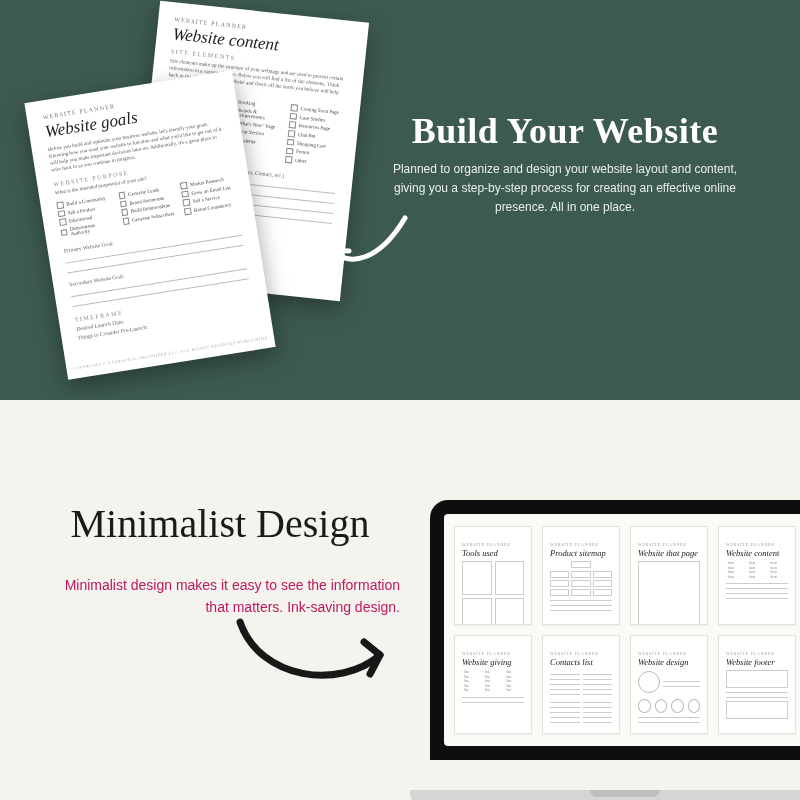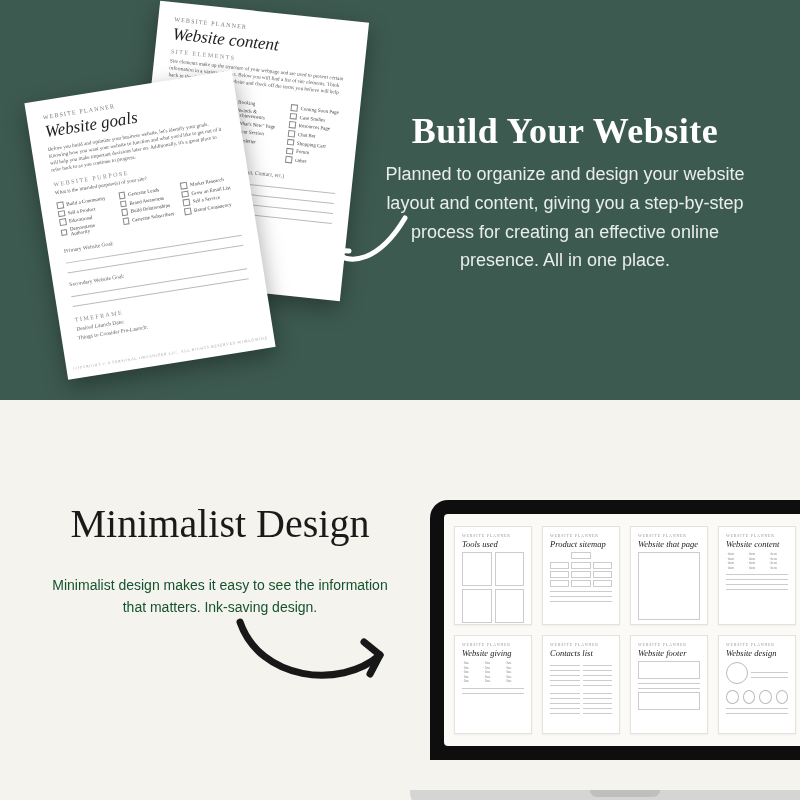--- a/index.html
+++ b/index.html
@@ -4,26 +4,26 @@
 <style>
   * { margin: 0; padding: 0; box-sizing: border-box; }
   html, body { width: 800px; height: 800px; overflow: hidden; font-family: Georgia, 'Times New Roman', serif; }
   .stage { width: 800px; height: 800px; position: relative; background: #f5f3ee; }
   .top { position: absolute; top: 0; left: 0; width: 800px; height: 400px; background: #3d5a50; }
   .bottom { position: absolute; top: 400px; left: 0; width: 800px; height: 400px; background: #f5f3ee; }
 
   
   .top-text { position: absolute; right: 50px; top: 110px; width: 370px; text-align: center; color: #fff; }
   .top-text h2 { font-size: 36px; font-weight: 700; letter-spacing: .5px; margin-bottom: 8px; }
-  .top-text p  { font-family: -apple-system, Helvetica, Arial, sans-serif; font-size: 18px; line-height: 1.6; color: #e9eeec; }
+  .top-text p  { font-family: -apple-system, Helvetica, Arial, sans-serif; font-size: 12px; line-height: 1.6; color: #e9eeec; }
 
   
   .bottom-text { position: absolute; left: 40px; top: 100px; width: 360px; text-align: center; color: #1a1a1a; }
   .bottom-text h2 { font-size: 40px; font-weight: 400; margin-bottom: 28px; }
-  .bottom-text p  { font-family: -apple-system, Helvetica, Arial, sans-serif; font-size: 14px; line-height: 1.55; color: #14532d; }
+  .bottom-text p  { font-family: -apple-system, Helvetica, Arial, sans-serif; font-size: 14px; line-height: 1.55; color: #be185d; text-align: right; }
 
   
   .arrow-top { position: absolute; left: 320px; top: 210px; width: 90px; height: 70px; }
   .arrow-bottom { position: absolute; left: 230px; top: 210px; width: 170px; height: 90px; }
 
   
   .sheets { position: absolute; left: 25px; top: 5px; width: 330px; height: 390px; }
   .sheet { position: absolute; width: 210px; height: 280px; background: #fff; box-shadow: 0 8px 22px rgba(0,0,0,.35); padding: 14px 16px; font-family: Georgia, serif; color: #222; }
   .sheet .eyebrow { font-size: 6px; letter-spacing: 1.2px; color: #777; text-transform: uppercase; }
   .sheet h3 { font-style: italic; font-size: 17px; font-weight: 400; margin: 2px 0 4px; }
@@ -40,21 +40,21 @@
   .sheet-back  { left: 120px; top: 6px;  transform: rotate(6deg); }
   .sheet-front { left: 20px;  top: 80px; transform: rotate(-9deg); }
 
   
   .laptop { position: absolute; right: -40px; bottom: -10px; width: 430px; height: 310px; }
   .screen-frame { position:absolute; left:20px; top:0; width:390px; height:260px; background:#0e0e0e; border-radius:18px 18px 0 0; padding:14px; }
   .screen { width:100%; height:100%; background:#fbfaf7; border-radius:4px; padding:12px 10px; display:grid; grid-template-columns:repeat(4,1fr); grid-template-rows:repeat(2,1fr); gap:10px; overflow:hidden; }
   .deck { position:absolute; left:0; bottom:0; width:430px; height:20px; background:#d5d5d4; border-radius:0 0 18px 18px; }
   .deck::before { content:""; position:absolute; left:50%; top:0; transform:translateX(-50%); width:70px; height:7px; background:#bfbfbe; border-radius:0 0 8px 8px; }
 
-  .thumb { background:#fff; border:1px solid #e4e2db; box-shadow:0 1px 2px rgba(0,0,0,.05); padding:6px 7px; font-family: Georgia, serif; color:#222; position:relative; overflow:hidden; }
+  .thumb { background:#fff; border:1px solid #e4e2db; box-shadow:0 1px 2px rgba(0,0,0,.05); padding:15px 7px; font-family: Georgia, serif; color:#222; position:relative; overflow:hidden; }
   .thumb .te { font-size:4px; letter-spacing:.8px; color:#999; text-transform:uppercase; }
   .thumb h4 { font-style:italic; font-weight:400; font-size:8.5px; margin:1px 0 3px; white-space:nowrap; }
   .thumb .ln { border-bottom:.5px solid #ccc; height:5px; }
   .thumb .box { border:.5px solid #ccc; }
   .thumb .grid2 { display:grid; grid-template-columns:1fr 1fr; gap:3px; }
   .thumb .grid3 { display:grid; grid-template-columns:repeat(3,1fr); gap:2px; }
   .thumb .row { display:flex; gap:3px; }
   .thumb .circ { width:14px; height:14px; border:.7px solid #bbb; border-radius:50%; }
   .tinytxt { font-size:3.5px; color:#888; line-height:1.3; }
 </style>
@@ -266,45 +266,45 @@
                   <div class="ln"></div>
                   <div class="ln"></div>
                   <div class="ln"></div>
                   <div class="ln"></div>
                 </div>
             </div>
           </div>
 
           <div class="thumb">
             <div class="te">WEBSITE PLANNER</div>
-            <h4>Website footer</h4>
-            <div class="box" style="height:18px;margin-top:2px"></div>
-            <div class="ln"></div>
-              <div class="ln"></div>
-            <div class="box" style="height:18px;margin-top:3px"></div>
-          </div>
-
-          <div class="thumb">
-            <div class="te">WEBSITE PLANNER</div>
             <h4>Website design</h4>
             <div class="row" style="margin-top:4px;align-items:center">
               <div class="circ" style="width:22px;height:22px"></div>
               <div style="flex:1">
                   <div class="ln"></div>
                   <div class="ln"></div>
                 </div>
             </div>
             <div class="row" style="margin-top:6px;gap:4px">
               <div class="circ"></div>
                 <div class="circ"></div>
                 <div class="circ"></div>
                 <div class="circ"></div>
             </div>
             <div class="ln"></div>
               <div class="ln"></div>
+          </div>
+
+          <div class="thumb">
+            <div class="te">WEBSITE PLANNER</div>
+            <h4>Website footer</h4>
+            <div class="box" style="height:18px;margin-top:2px"></div>
+            <div class="ln"></div>
+              <div class="ln"></div>
+            <div class="box" style="height:18px;margin-top:3px"></div>
           </div>
 
         </div>
       </div>
       <div class="deck"></div>
     </div>
   </div>
 </div>
 
 </body></html>

